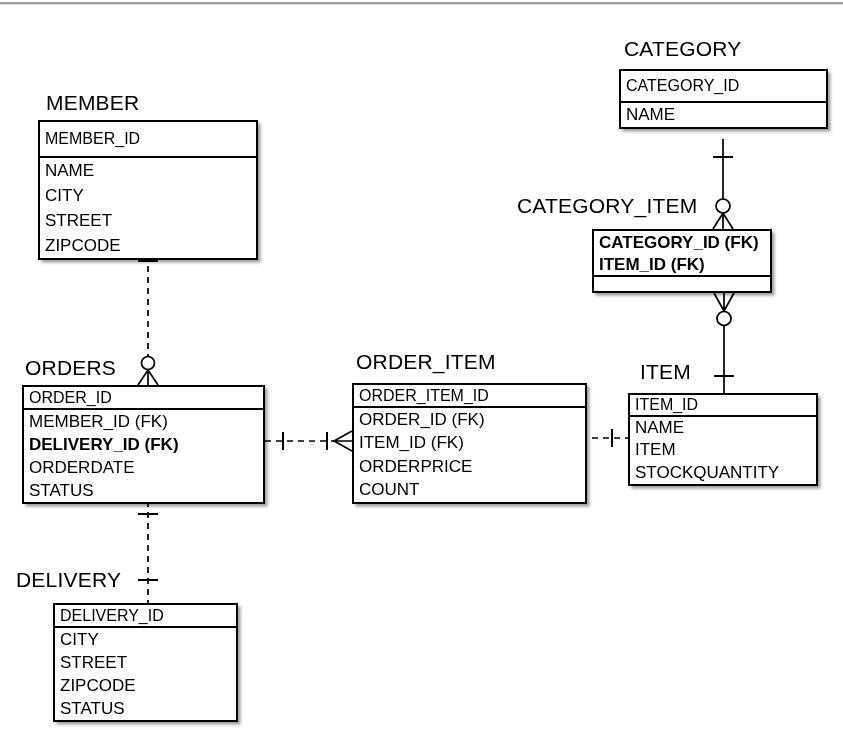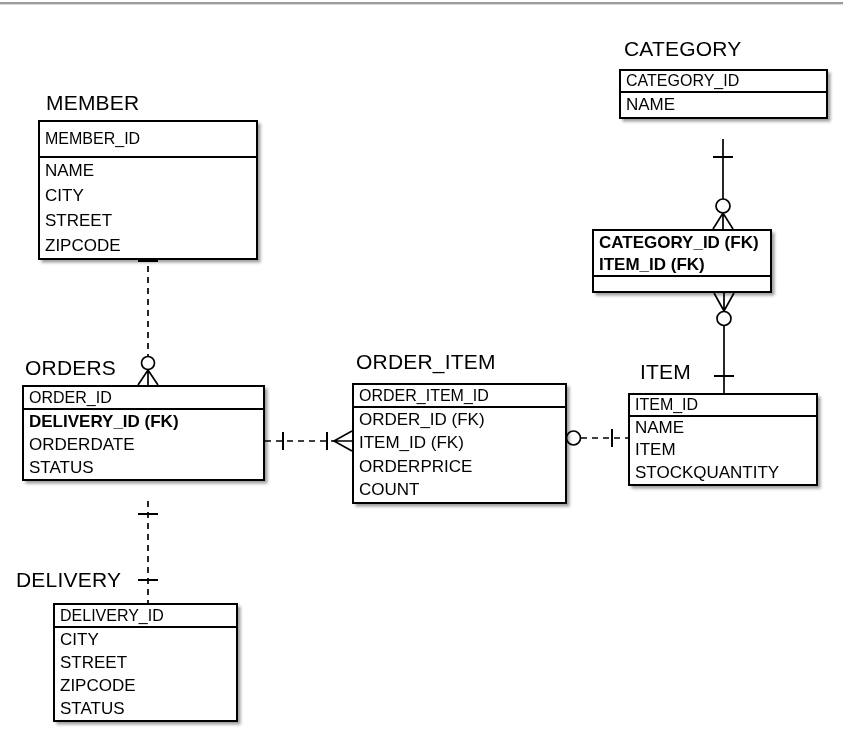--- a/index.html
+++ b/index.html
@@ -102,49 +102,51 @@
     <div class="row hdr" style="height:36px">MEMBER_ID</div>
     <div class="row" style="height:25px">NAME</div>
     <div class="row" style="height:25px">CITY</div>
     <div class="row" style="height:25px">STREET</div>
     <div class="row" style="height:25px">ZIPCODE</div>
   </div>
 
   <div class="ent-title" style="left:25px;top:356px">ORDERS</div>
   <div class="ent" style="left:22px;top:385px;width:243px">
     <div class="row hdr" style="height:23px">ORDER_ID</div>
+    <div class="row" style="height:23px">MEMBER_ID (FK)</div>
     <div class="row b" style="height:23px">DELIVERY_ID (FK)</div>
     <div class="row" style="height:23px">ORDERDATE</div>
     <div class="row" style="height:23px">STATUS</div>
   </div>
 
   <div class="ent-title" style="left:16px;top:568px">DELIVERY</div>
   <div class="ent" style="left:53px;top:603px;width:185px">
     <div class="row hdr" style="height:23px">DELIVERY_ID</div>
     <div class="row" style="height:23px">CITY</div>
     <div class="row" style="height:23px">STREET</div>
     <div class="row" style="height:23px">ZIPCODE</div>
     <div class="row" style="height:23px">STATUS</div>
   </div>
 
   <div class="ent-title" style="left:356px;top:350px">ORDER_ITEM</div>
-  <div class="ent" style="left:352px;top:383px;width:215px">
+  <div class="ent" style="left:352px;top:383px;width:235px">
     <div class="row hdr" style="height:23px">ORDER_ITEM_ID</div>
     <div class="row" style="height:23.5px">ORDER_ID (FK)</div>
     <div class="row" style="height:23.5px">ITEM_ID (FK)</div>
     <div class="row" style="height:23.5px">ORDERPRICE</div>
     <div class="row" style="height:23.5px">COUNT</div>
   </div>
 
   <div class="ent-title" style="left:624px;top:37px">CATEGORY</div>
   <div class="ent" style="left:619px;top:69px;width:209px">
-    <div class="row hdr" style="height:22px">CATEGORY_ID</div>
+    <div class="row hdr" style="height:32px">CATEGORY_ID</div>
     <div class="row" style="height:24px">NAME</div>
   </div>
 
+  <div class="ent-title" style="left:517px;top:194px">CATEGORY_ITEM</div>
   <div class="ent" style="left:592px;top:229px;width:180px">
     <div class="row b" style="height:23px">CATEGORY_ID (FK)</div>
     <div class="row b keysep" style="height:23px">ITEM_ID (FK)</div>
     <div class="row" style="height:14px"></div>
   </div>
 
   <div class="ent-title" style="left:640px;top:360px">ITEM</div>
   <div class="ent" style="left:628px;top:393px;width:190px">
     <div class="row hdr" style="height:22px">ITEM_ID</div>
     <div class="row" style="height:22.3px">NAME</div>

